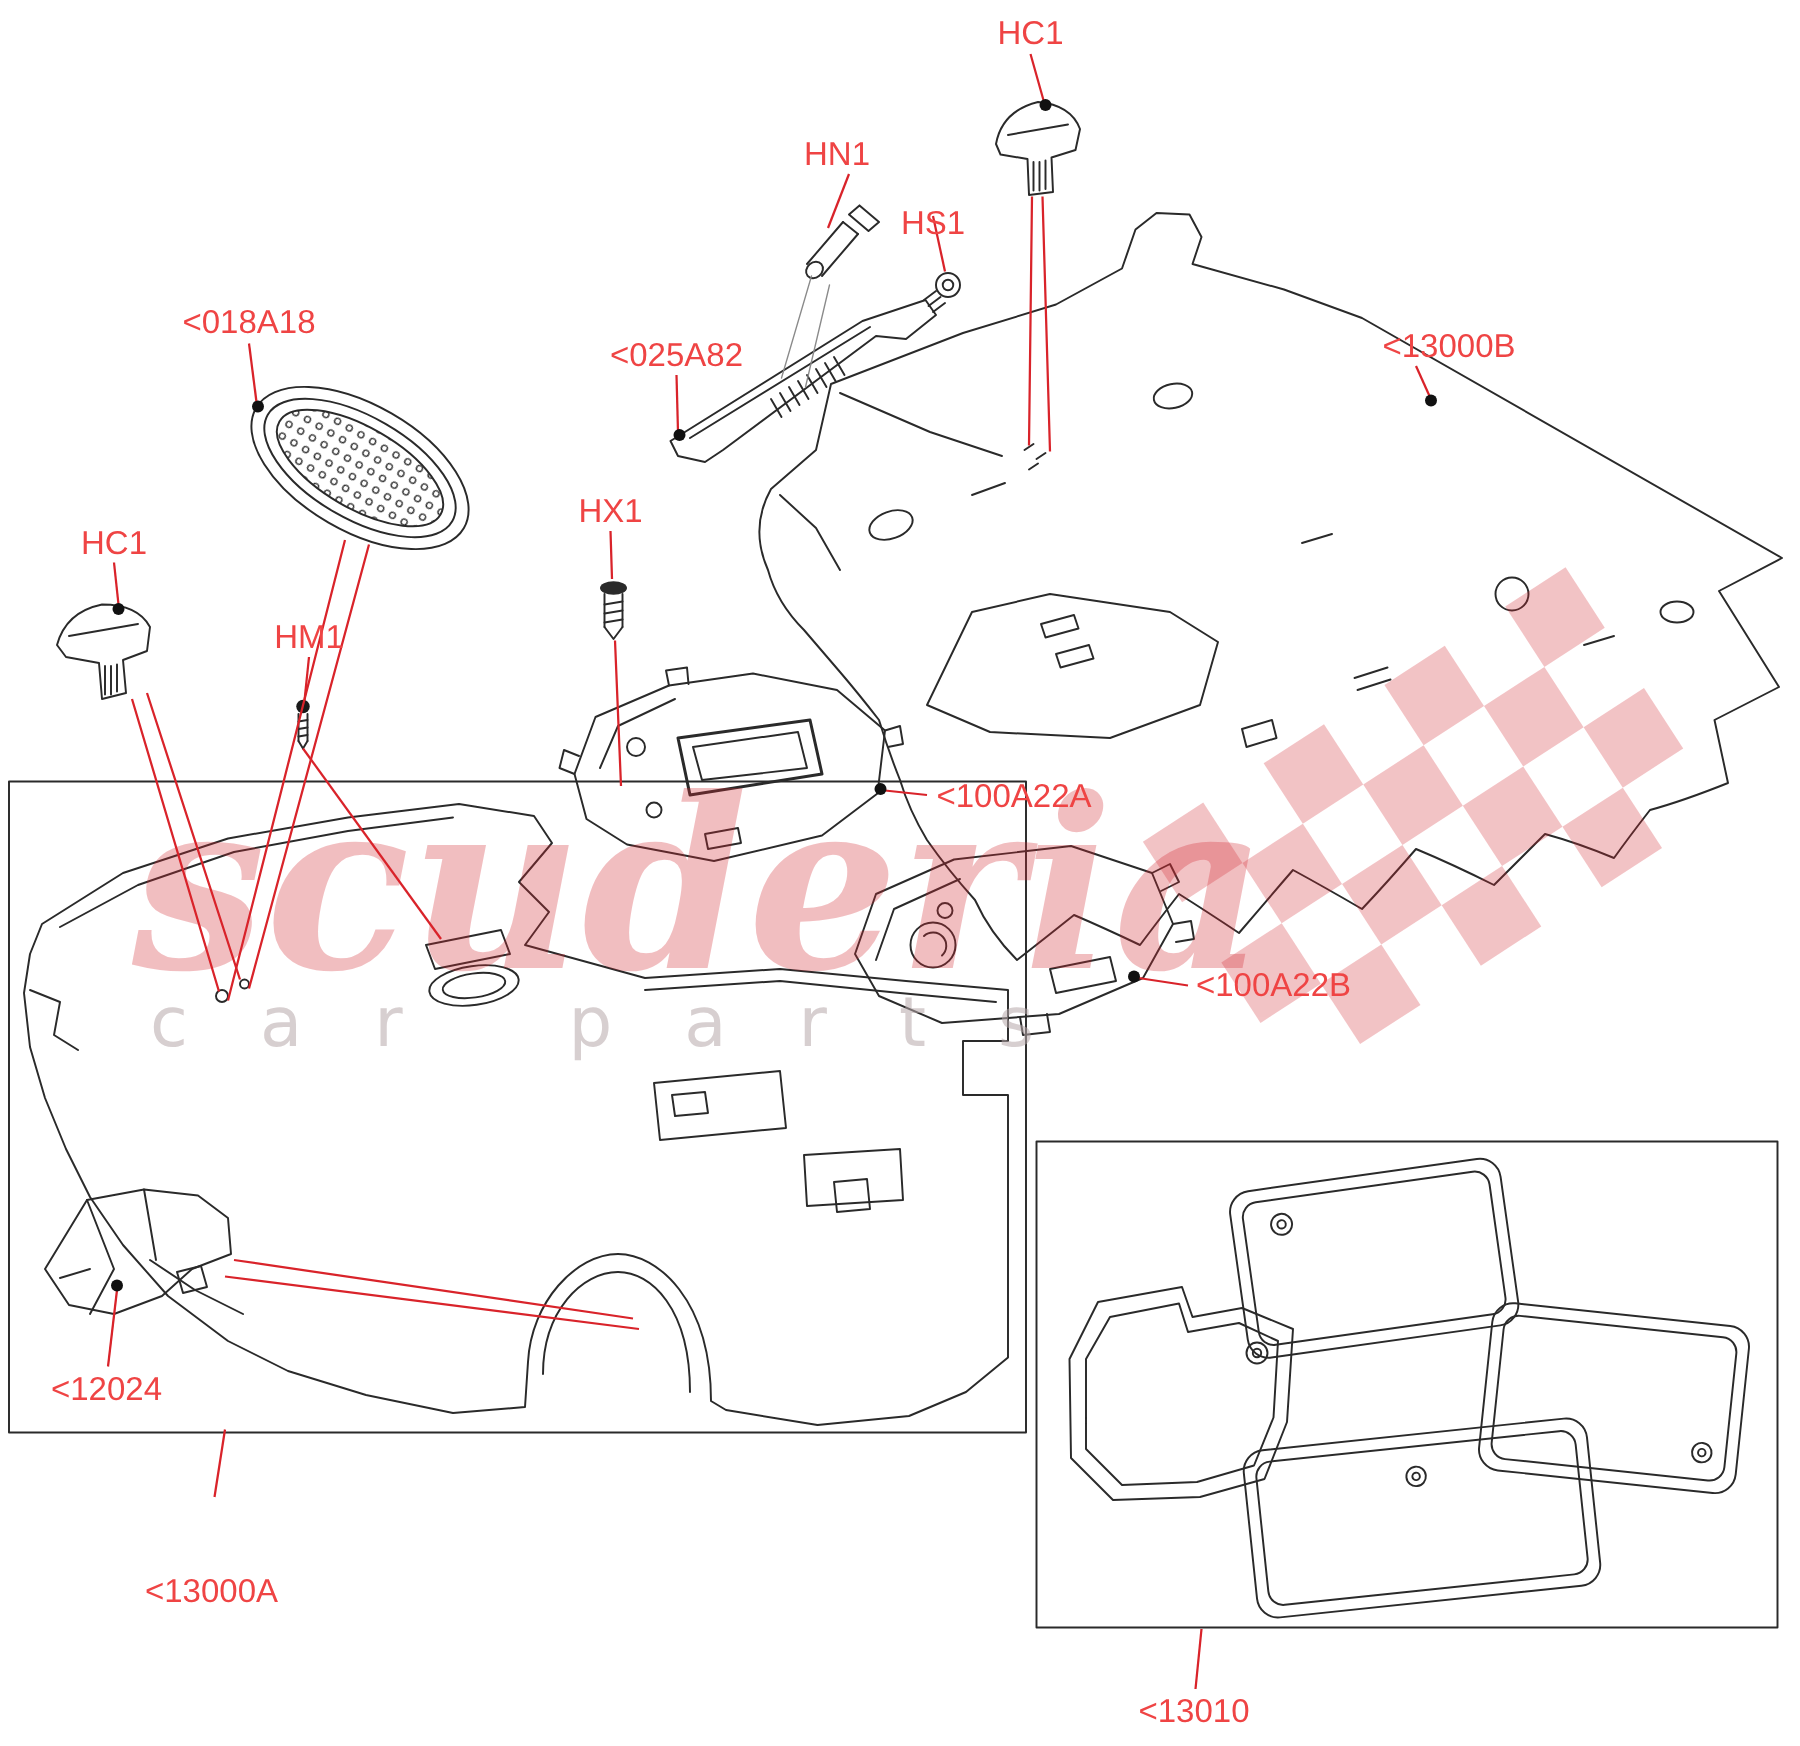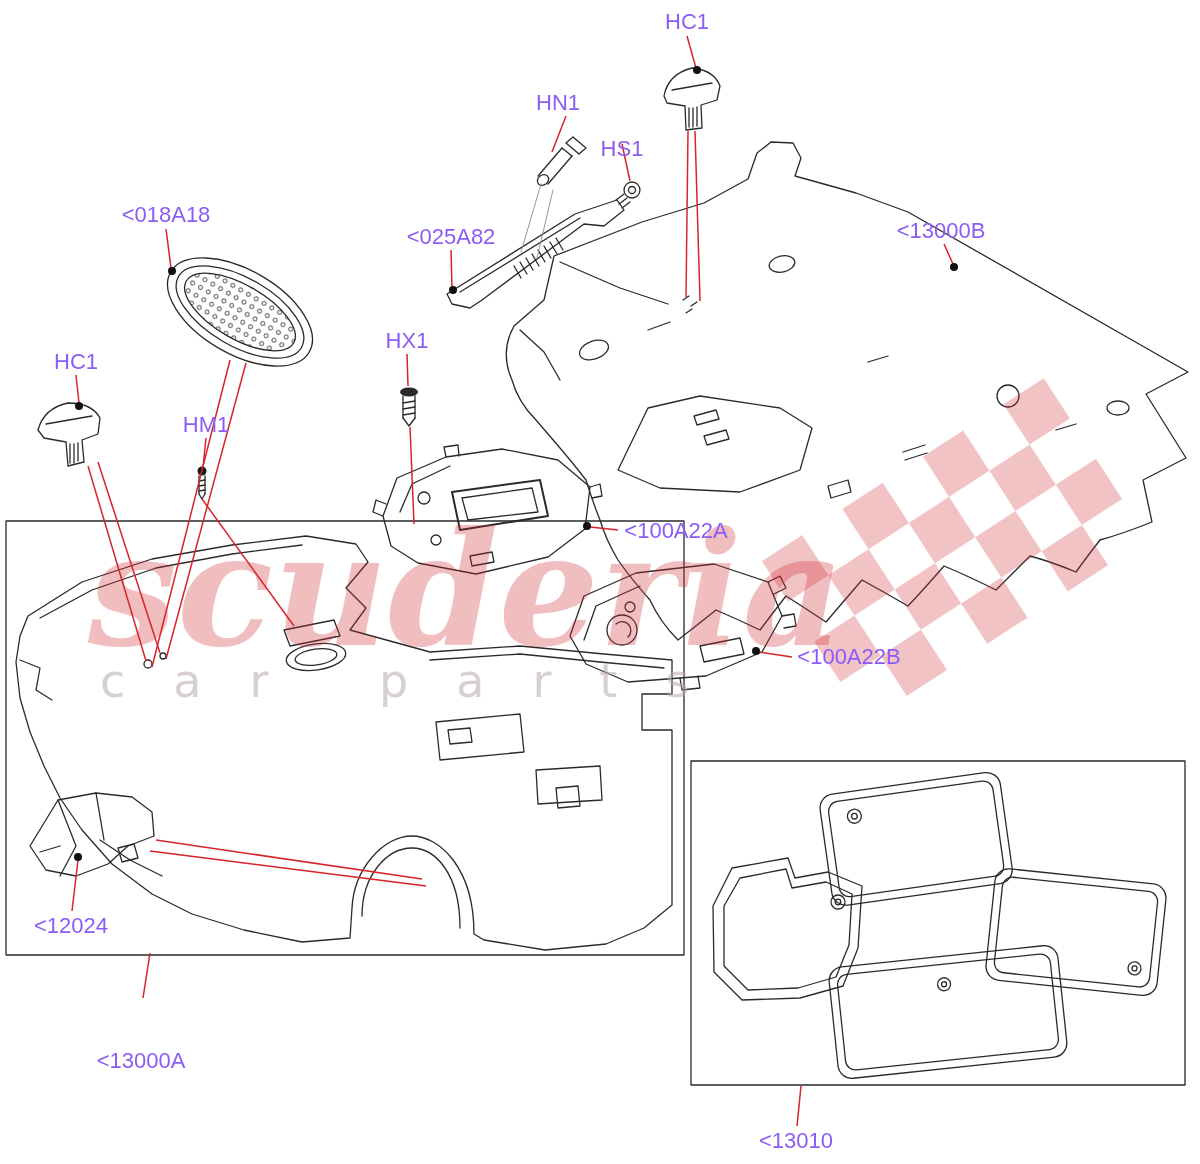--- a/index.html
+++ b/index.html
@@ -1,20 +1,20 @@
 <!DOCTYPE html>
 <html><head>
 <meta charset="utf-8">
 <style>
   html,body{margin:0;padding:0;background:#fff;}
   .stage{position:relative;width:1200px;height:1164px;background:#ffffff;overflow:hidden;
          font-family:"Liberation Sans",sans-serif;}
   .stage svg{position:absolute;left:0;top:0;}
   .lbl{position:absolute;transform:translateX(-50%);font-size:22px;line-height:26px;
-       color:#8b5cf6;white-space:nowrap;z-index:5;cursor:pointer;}
+       color:#ef4444;white-space:nowrap;z-index:5;cursor:pointer;}
 </style>
 </head>
 <body>
 
 <div class="stage">
 
 <svg width="1200" height="1164" viewBox="0 0 1200 1164">
   <defs>
     <pattern id="dotpat" width="9" height="9" patternUnits="userSpaceOnUse">
       <circle cx="4.5" cy="4.5" r="2" fill="none" stroke="#2a2a2a" stroke-width="0.9"></circle>
@@ -230,21 +230,21 @@
     <circle cx="756" cy="651" r="4"></circle>
     <circle cx="78" cy="857" r="4"></circle>
   </g>
 </svg>
 
 <div class="lbl" style="left:687px;top:9px">HC1</div>
 <div class="lbl" style="left:558px;top:90px">HN1</div>
 <div class="lbl" style="left:622px;top:136px">HS1</div>
 <div class="lbl" style="left:166px;top:202px">&lt;018A18</div>
 <div class="lbl" style="left:451px;top:224px">&lt;025A82</div>
-<div class="lbl" style="left:941px;top:218px">&lt;13000B</div>
+<div class="lbl" style="left:966px;top:218px">&lt;13000B</div>
 <div class="lbl" style="left:76px;top:349px">HC1</div>
 <div class="lbl" style="left:407px;top:328px">HX1</div>
 <div class="lbl" style="left:206px;top:412px">HM1</div>
 <div class="lbl" style="left:676px;top:518px">&lt;100A22A</div>
 <div class="lbl" style="left:849px;top:644px">&lt;100A22B</div>
 <div class="lbl" style="left:71px;top:913px">&lt;12024</div>
 <div class="lbl" style="left:141px;top:1048px">&lt;13000A</div>
 <div class="lbl" style="left:796px;top:1128px">&lt;13010</div>
 
 </div>

